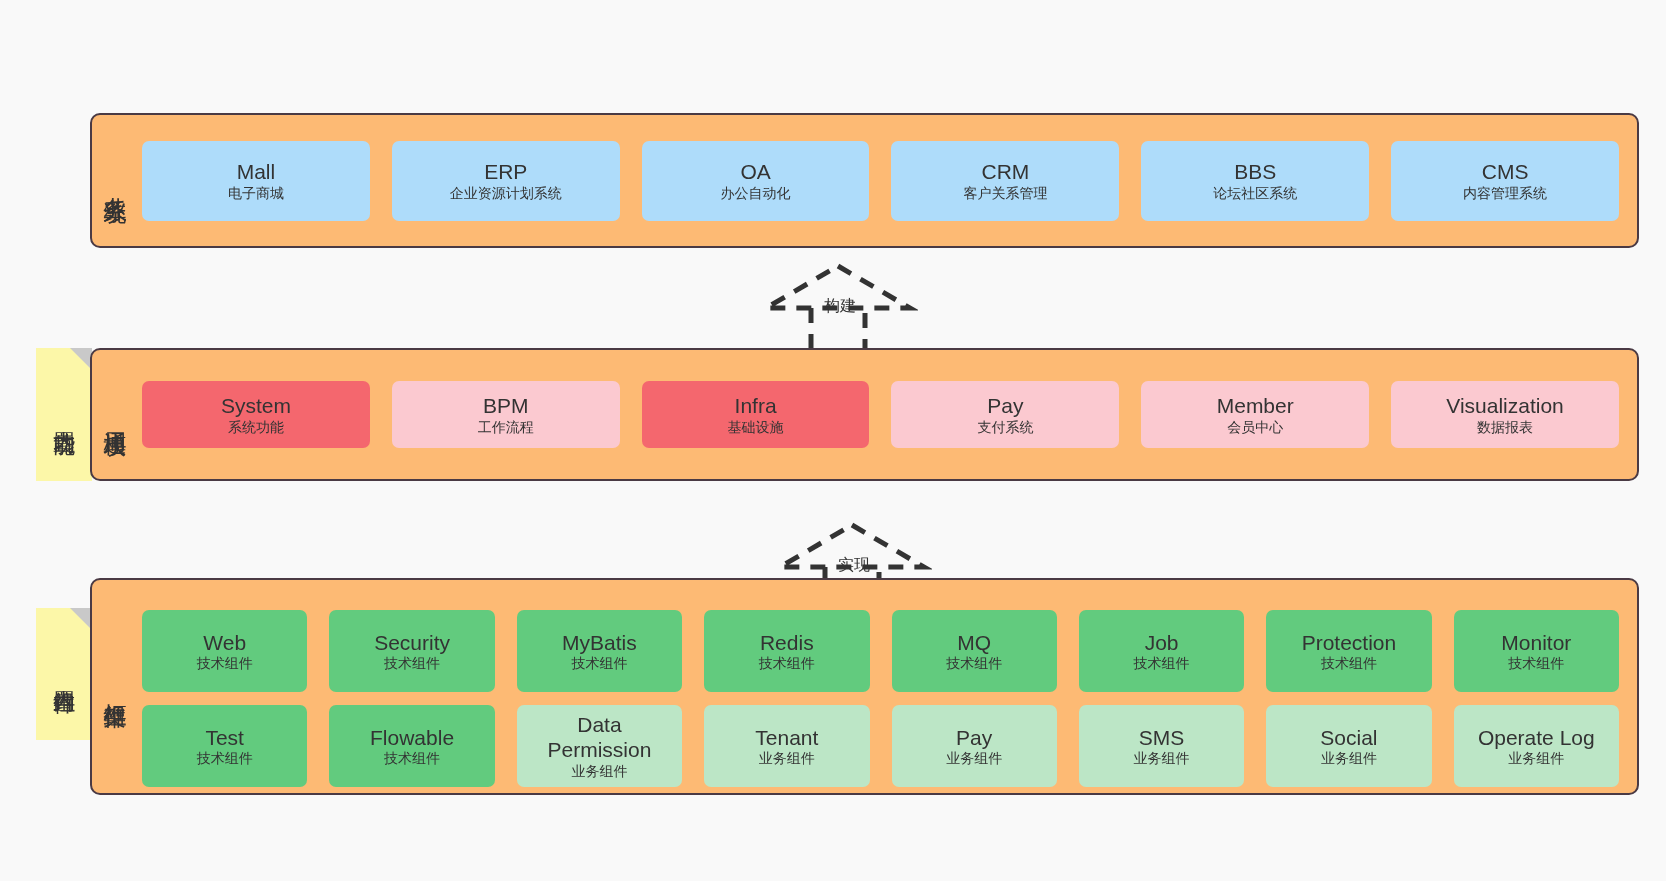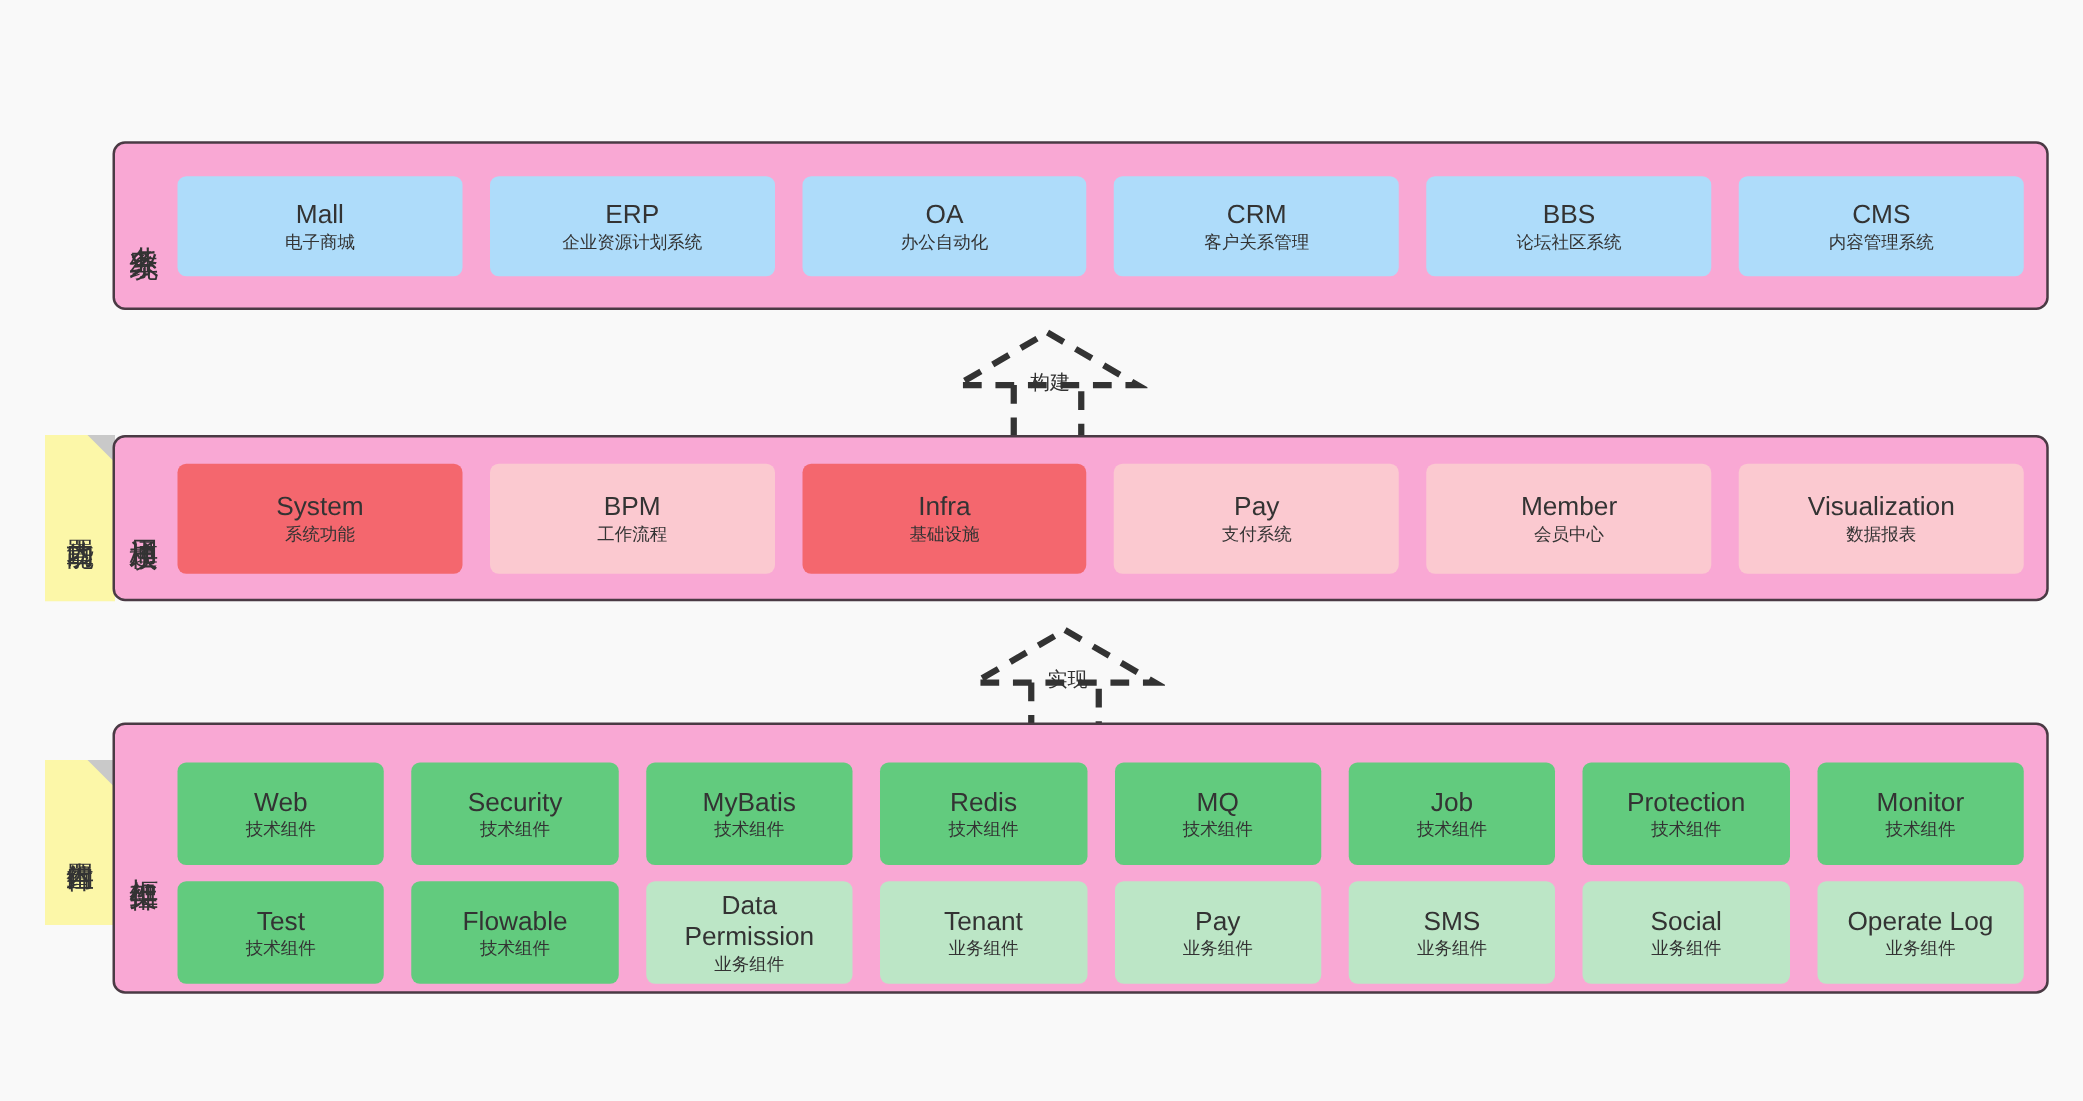--- a/index.html
+++ b/index.html
@@ -7,21 +7,21 @@
     width: 1666px; height: 881px;
     background: #f9f9f9;
     font-family: "Liberation Sans", "DejaVu Sans", sans-serif;
     overflow: hidden;
   }
   #canvas { position: relative; width: 1666px; height: 881px; }
 
   
   .layer {
     position: absolute;
-    background: #f9a8d4;
+    background: #fdba74;
     border: 2px solid #4a3a44;
     border-radius: 10px;
     display: flex;
     align-items: stretch;
   }
   .layer-title {
     flex: 0 0 auto;
     width: 46px;
     display: flex;
     align-items: center;
@@ -59,21 +59,21 @@
     padding: 4px 6px;
   }
   .cell .t1 { font-size: 21px; }
   .cell .t2 { font-size: 14px; }
 
   
   #layer-business { left: 90px;  top: 113px; width: 1549px; height: 135px; }
   #layer-business .row { height: 80px; }
 
   #layer-modules  { left: 90px;  top: 348px; width: 1549px; height: 133px; }
-  #layer-modules .row { height: 88px; }
+  #layer-modules .row { height: 67px; }
 
   #layer-framework { left: 90px; top: 578px; width: 1549px; height: 217px; }
   #layer-framework .row { height: 82px; }
   #layer-framework .layer-body { gap: 13px; margin-top: 24px; }
 
   
   .c-blue       { background: #aedcfa; }
   .c-red        { background: #f4676e; }
   .c-pink       { background: #fbc9d0; }
   .c-green      { background: #62cb7e; }
@@ -111,21 +111,21 @@
   .uml-label {
     position: absolute;
     font-size: 16px;
     color: #333;
     background: transparent;
     white-space: nowrap;
     user-select: none;
   }
   #arrow-build  { left: 758px; top: 258px; }
   #arrow-build .uml-label  { left: 66px; top: 38px; }
-  #arrow-impl   { left: 772px; top: 496px; text-align: right; }
+  #arrow-impl   { left: 772px; top: 517px; text-align: right; }
   #arrow-impl  .uml-label  { left: 66px; top: 38px; }
 </style>
 </head>
 <body>
 
 <div id="canvas">
 
   <div class="layer" id="layer-business">
     <div class="layer-title">业务系统</div>
     <div class="layer-body">

